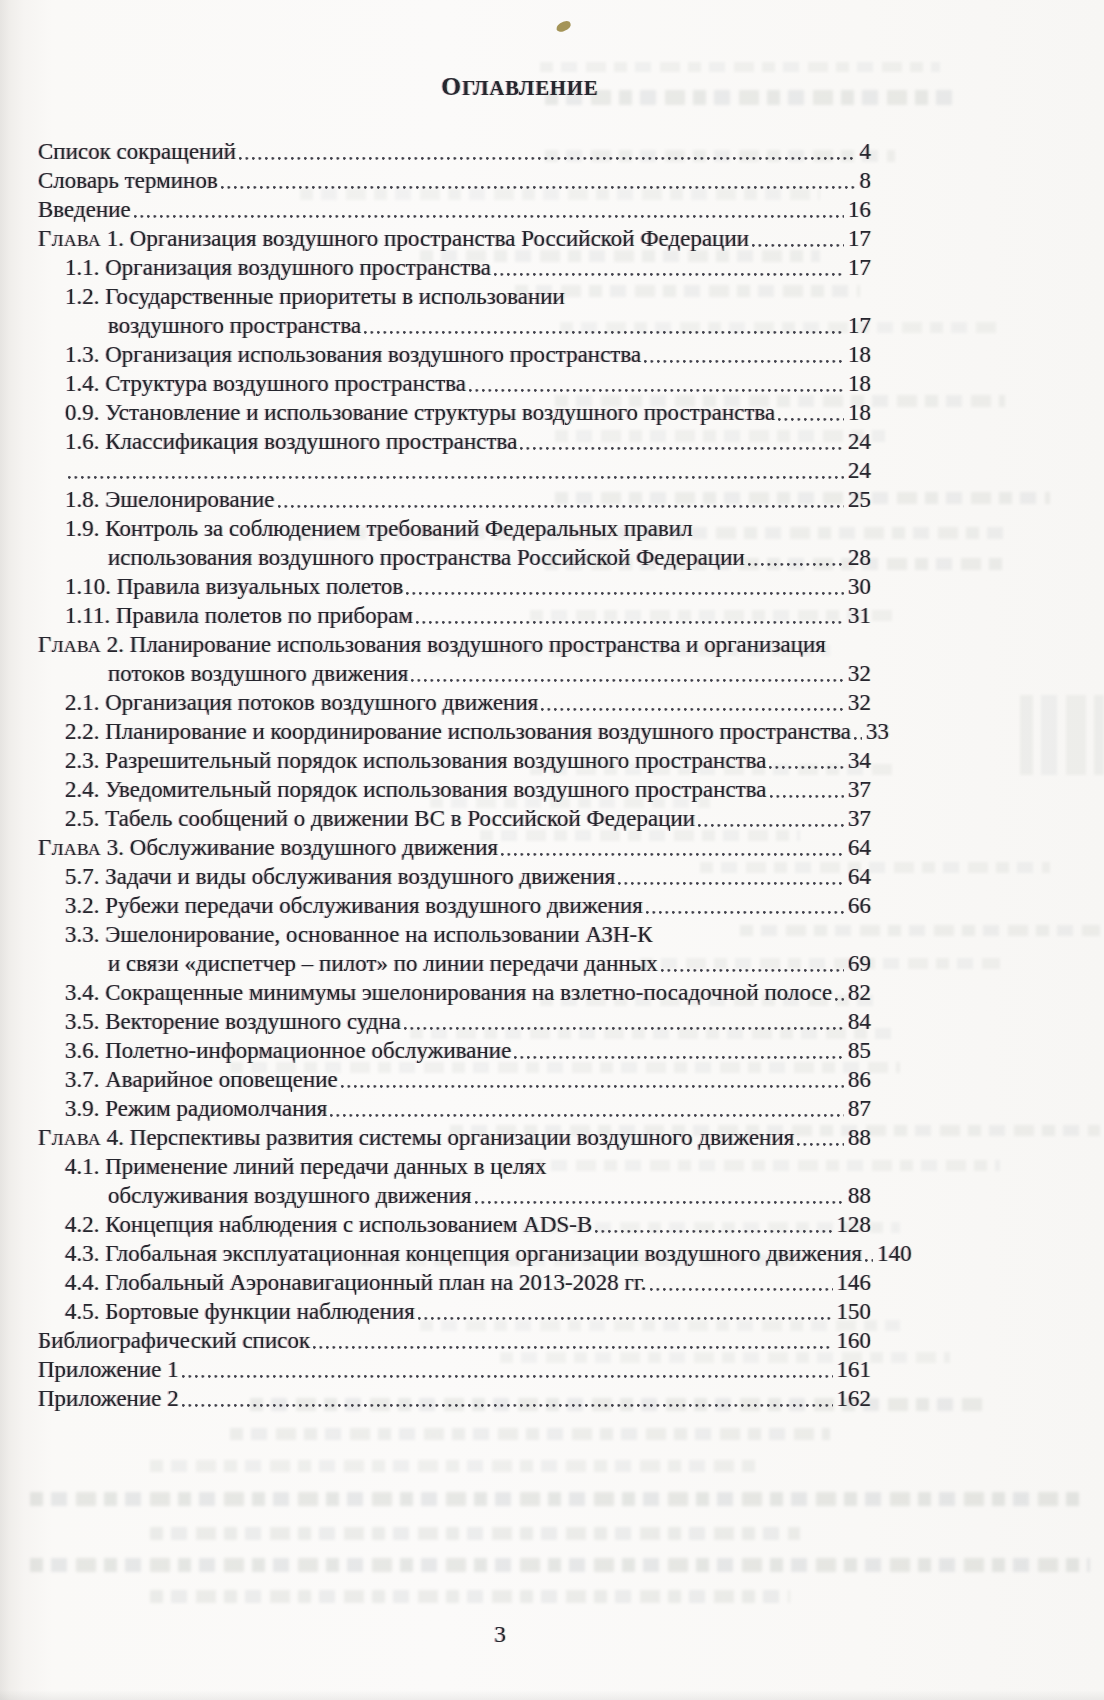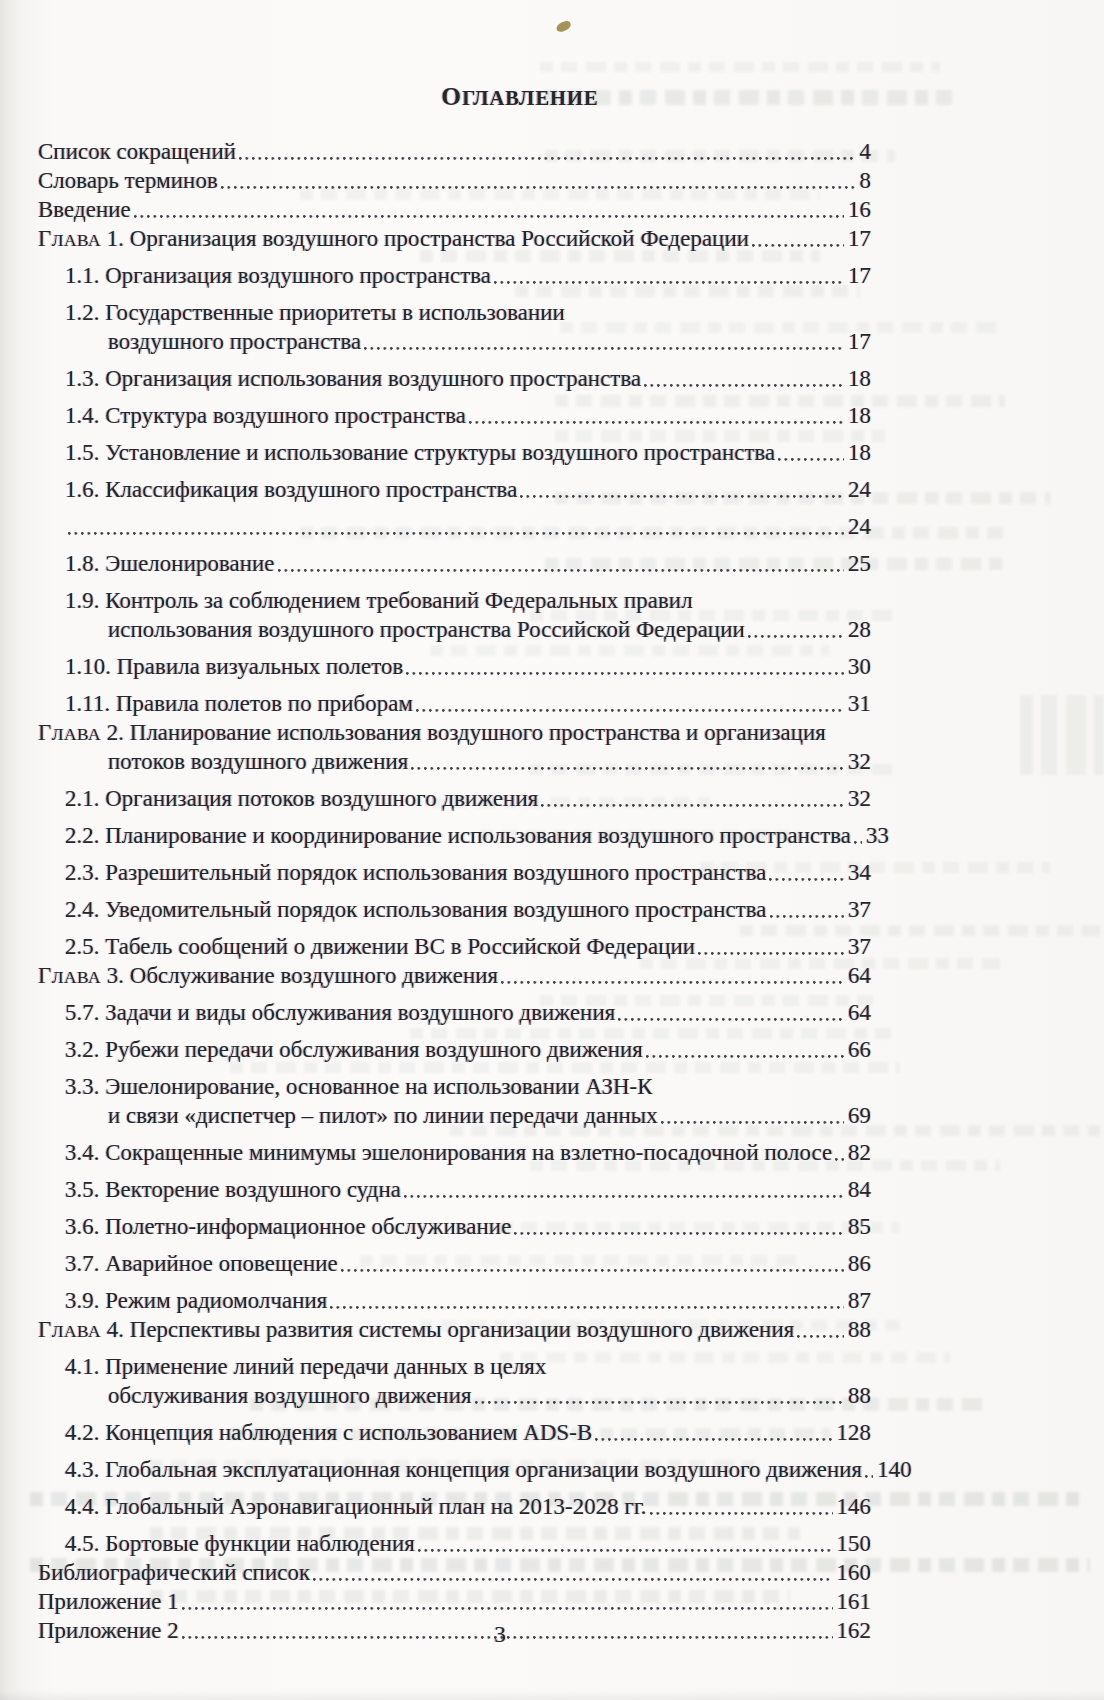--- a/index.html
+++ b/index.html
@@ -14,34 +14,34 @@
   .page::after{
     content:"";position:absolute;left:0;right:0;bottom:0;height:10px;
     background:linear-gradient(180deg,rgba(0,0,0,0),rgba(60,60,60,.07));
     pointer-events:none;
   }
   .ink{
     color:#26262e;
     text-shadow:-1.1px 0 0 rgba(178,36,24,.34), 1.1px 0 0 rgba(8,146,186,.28);
   }
   .title{
-    position:absolute;top:82px;left:0;width:1040px;
+    position:absolute;top:72px;left:0;width:1040px;
     margin:0;text-align:center;
     font-size:20.5px;font-weight:700;letter-spacing:1px;
     text-transform:uppercase;
   }
   .title::first-letter{font-size:25.5px;}
   .toc{position:absolute;top:137px;left:0;width:972px;}
   .row{
     display:flex;height:29px;line-height:29px;
     padding-right:101px;box-sizing:border-box;
     font-size:23px;
   }
   .row.i0{padding-left:38px;}
-  .row.i1{padding-left:65px;margin-top:8px;}
+  .row.i1{padding-left:65px;}
   .row.i2{padding-left:108px;}
   .txt{white-space:nowrap;}
   .chap{
     display:inline-block;
     text-transform:uppercase;
     font-size:17.5px;letter-spacing:.4px;text-align:center;
   }
   .chap::first-letter{font-size:23px;}
   .leader{
     flex:1 1 auto;align-self:flex-end;
@@ -153,21 +153,21 @@
         <span class="txt">1.3. Организация использования воздушного пространства</span>
         <span class="leader"></span>
         <span class="pg">18</span>
       </div>
       <div class="row i1">
         <span class="txt">1.4. Структура воздушного пространства</span>
         <span class="leader"></span>
         <span class="pg">18</span>
       </div>
       <div class="row i1">
-        <span class="txt">1.5. Установление и использование структуры воздушного пространства</span>
+        <span class="txt">0.9. Установление и использование структуры воздушного пространства</span>
         <span class="leader"></span>
         <span class="pg">18</span>
       </div>
       <div class="row i1">
         <span class="txt">1.6. Классификация воздушного пространства</span>
         <span class="leader"></span>
         <span class="pg">24</span>
       </div>
       <div class="row i1">
         <span class="leader"></span>

